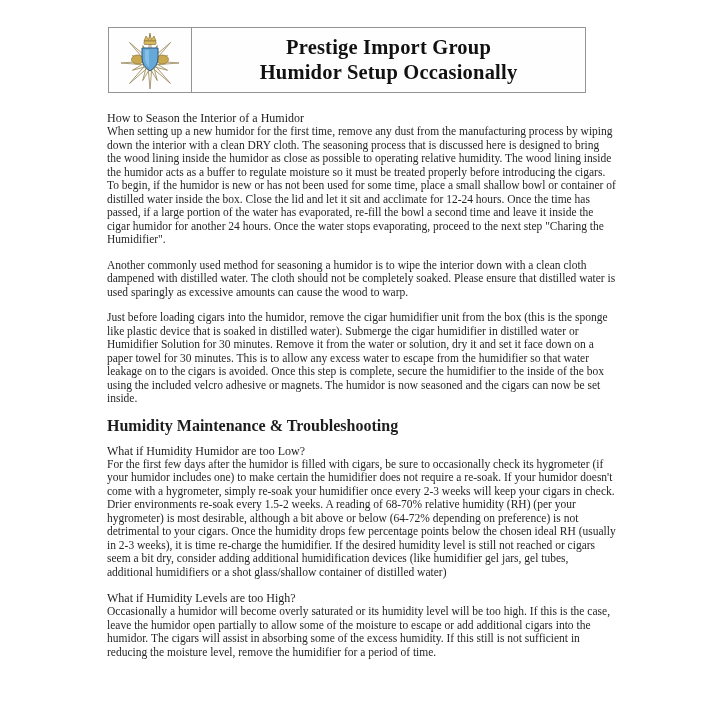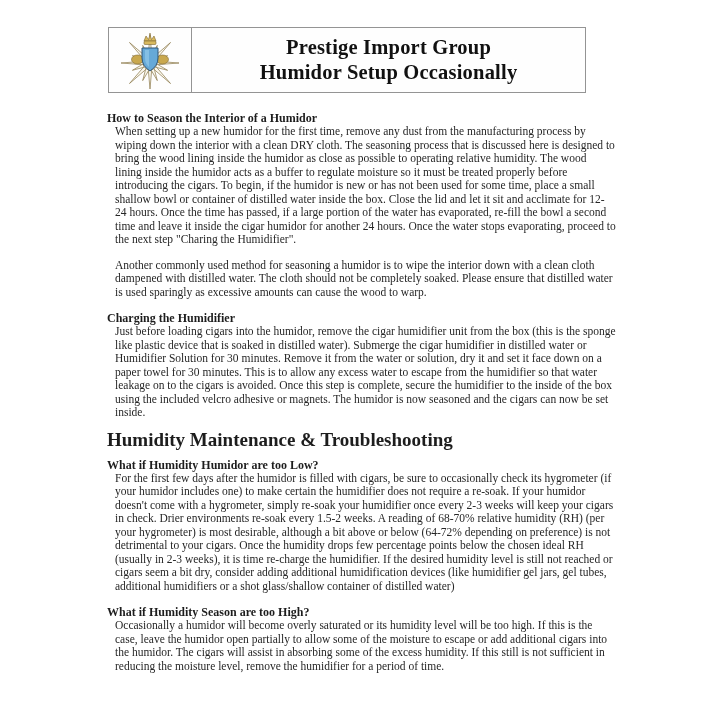--- a/index.html
+++ b/index.html
@@ -55,32 +55,32 @@
     top: 111px;
     width: 509px;
     font-size: 11.5px;
     line-height: 13.5px;
     text-align: left;
   }
   .doc-body h3 {
     font-size: 12px;
     line-height: 14px;
     margin: 0;
-    font-weight: bold;
+    font-weight: normal;
     color: #1d1d1d;
   }
   .doc-body h2 {
-    font-size: 19px;
+    font-size: 16px;
     line-height: 16px;
     margin: 0 0 10px 0;
     font-weight: bold;
     color: #1d1d1d;
   }
   .doc-body p {
-    margin: 0 0 12px 8px;
+    margin: 0 0 12px 0;
   }
 </style>
 </head>
 <body>
 
 <div class="page">
 
   <div class="header-box">
     <div class="logo-cell">
       <svg width="66" height="62" viewBox="0 0 66 62" aria-hidden="true">
@@ -123,26 +123,25 @@
       <div class="title-line">Humidor Setup Occasionally</div>
     </div>
   </div>
 
   <div class="doc-body">
 
     <h3>How to Season the Interior of a Humidor</h3>
     <p>When setting up a new humidor for the first time, remove any dust from the manufacturing process by wiping down the interior with a clean DRY cloth. The seasoning process that is discussed here is designed to bring the wood lining inside the humidor as close as possible to operating relative humidity.  The wood lining inside the humidor acts as a buffer to regulate moisture so it must be treated properly before introducing the cigars.  To begin, if the humidor is new or has not been used for some time, place a small shallow bowl or container of distilled water inside the box. Close the lid and let it sit and acclimate for 12-24 hours. Once the time has passed, if a large portion of the water has evaporated, re-fill the bowl a second time and leave it inside the cigar humidor for another 24 hours. Once the water stops evaporating, proceed to the next step "Charing the Humidifier".</p>
     <p>Another commonly used method for seasoning a humidor is to wipe the interior down with a clean cloth dampened with distilled water.  The cloth should not be completely soaked.  Please ensure that distilled water is used sparingly as excessive amounts can cause the wood to warp.</p>
 
-    <h3>Charging the Humidifier</h3>
     <p>Just before loading cigars into the humidor, remove the cigar humidifier unit from the box (this is the sponge like plastic device that is soaked in distilled water). Submerge the cigar humidifier in distilled water or Humidifier Solution for 30 minutes. Remove it from the water or solution, dry it and set it face down on a paper towel for 30 minutes.  This is to allow any excess water to escape from the humidifier so that water leakage on to the cigars is avoided. Once this step is complete, secure the humidifier to the inside of the box using the included velcro adhesive or magnets.  The humidor is now seasoned and the cigars can now be set inside.</p>
 
     <h2>Humidity Maintenance &amp; Troubleshooting</h2>
 
     <h3>What if Humidity Humidor are too Low?</h3>
     <p>For the first few days after the humidor is filled with cigars, be sure to occasionally check its hygrometer (if your humidor includes one) to make certain the humidifier does not require a re-soak.  If your humidor doesn't come with a hygrometer, simply re-soak your humidifier once every 2-3 weeks will keep your cigars in check.  Drier environments re-soak every 1.5-2 weeks.  A reading of 68-70% relative humidity (RH) (per your hygrometer) is most desirable, although a bit above or below (64-72% depending on preference) is not detrimental to your cigars.  Once the humidity drops few percentage points below the chosen ideal RH (usually in 2-3 weeks), it is time re-charge the humidifier.  If the desired humidity level is still not reached or cigars seem a bit dry, consider adding additional humidification devices (like humidifier gel jars, gel tubes, additional humidifiers or a shot glass/shallow container of distilled water)</p>
 
-    <h3>What if Humidity Season are too High?</h3>
+    <h3>What if Humidity Levels are too High?</h3>
     <p>Occasionally a humidor will become overly saturated or its humidity level will be too high. If this is the case, leave the humidor open partially to allow some of the moisture to escape or add additional cigars into the humidor.  The cigars will assist in absorbing some of the excess humidity.  If this still is not sufficient in reducing the moisture level, remove the humidifier for a period of time.</p>
 
   </div>
 
 </div>
 
 </body></html>

